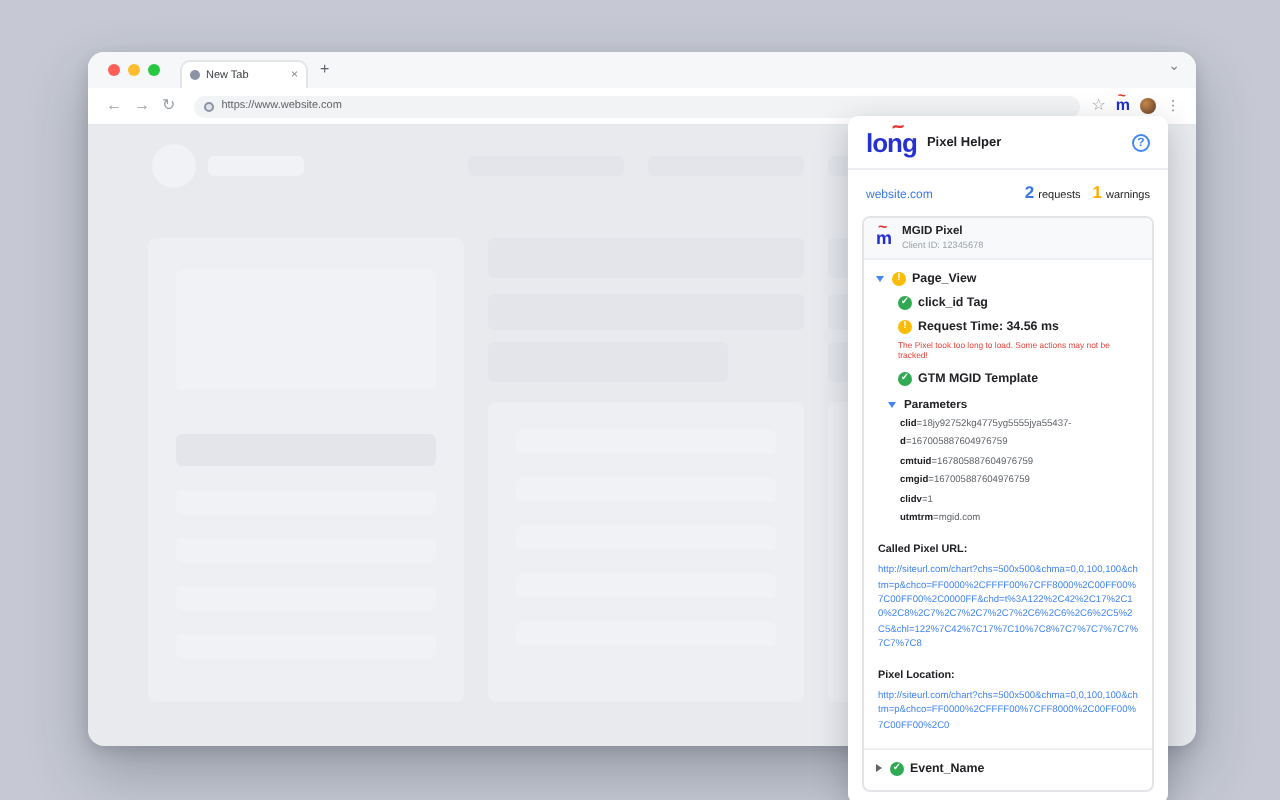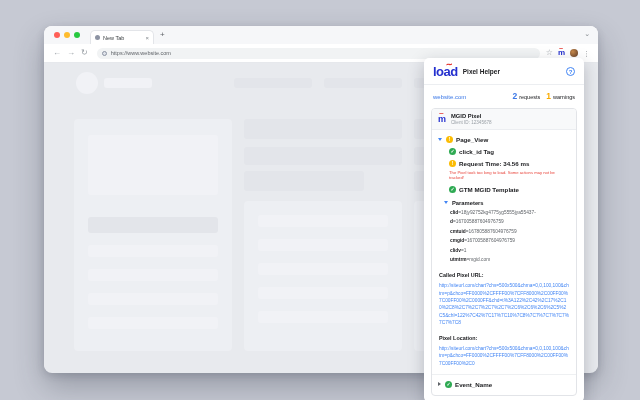--- a/index.html
+++ b/index.html
@@ -154,21 +154,21 @@
     <div class="sk light" style="left:214px;top:248px;width:130px;height:12px;"></div>
 
     <div class="sk mid" style="left:370px;top:56px;width:158px;height:20px;"></div>
     <div class="sk mid" style="left:370px;top:84px;width:158px;height:18px;"></div>
     <div class="sk mid" style="left:370px;top:108px;width:120px;height:20px;"></div>
     <div class="sk card" style="left:370px;top:138px;width:158px;height:150px;"></div>
   </div>
 
   <div class="popup">
     <div class="p-head">
-      <span class="logo">load</span>
+      <span class="logo">long</span>
       <span class="p-title">Pixel Helper</span>
       <span class="help">?</span>
     </div>
 
     <div class="p-stats">
       <span class="site">website.com</span>
       <span class="stat-num blue">2</span>
       <span class="stat-lbl">requests</span>
       <span class="stat-num orange">1</span>
       <span class="stat-lbl">warnings</span>

